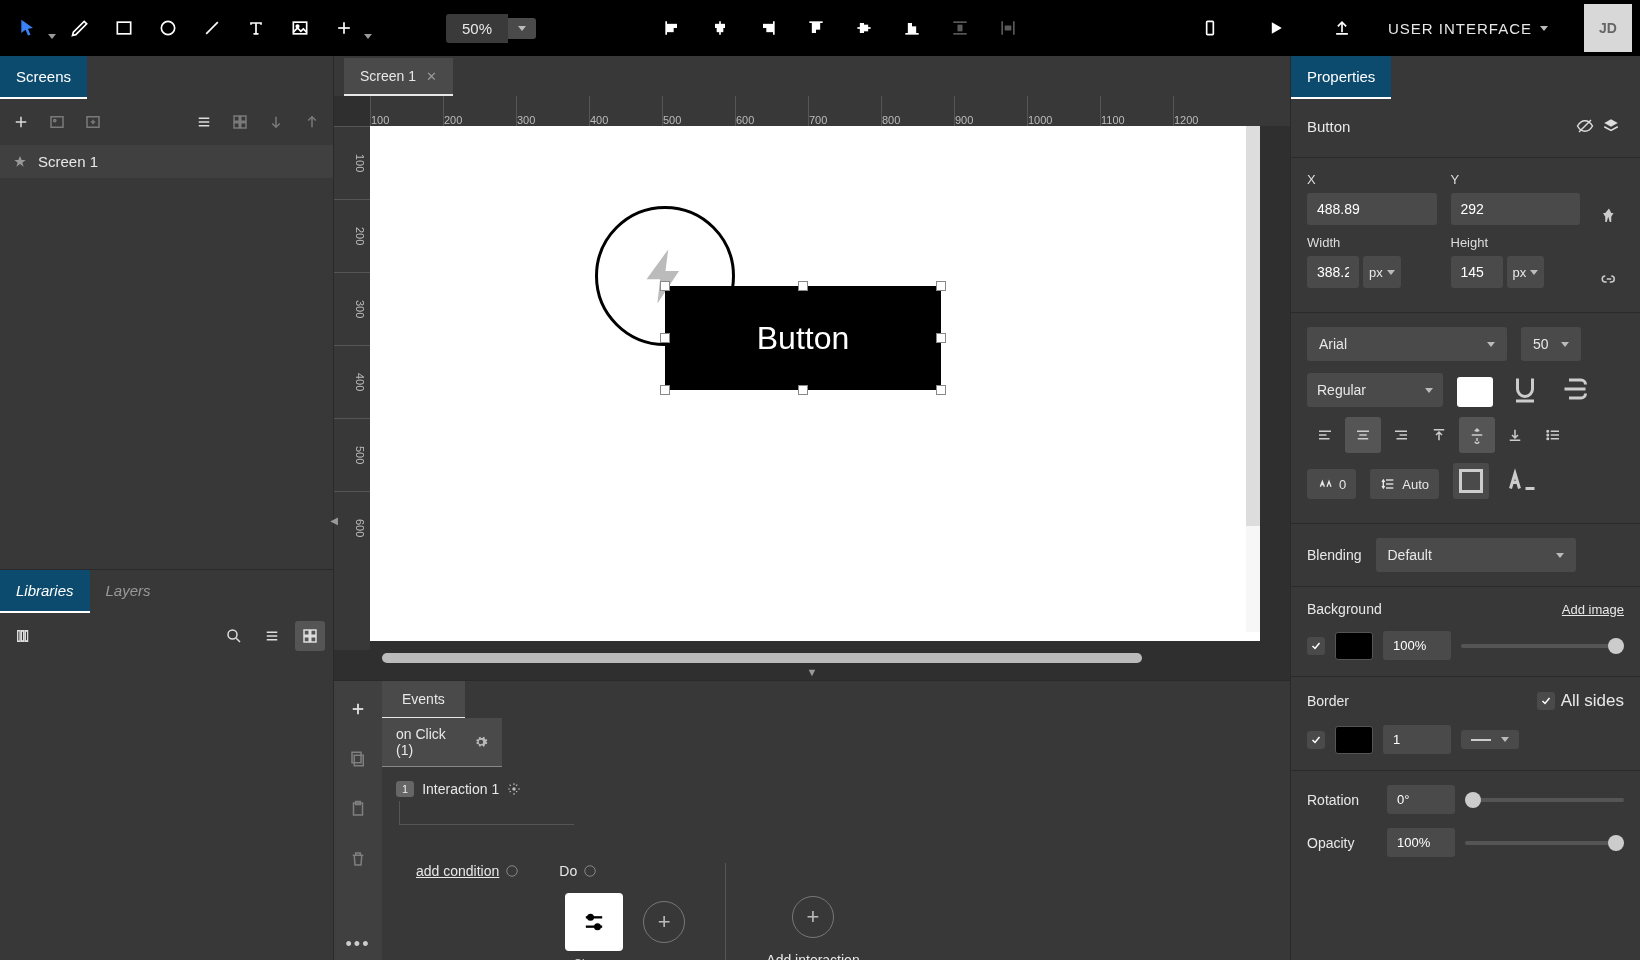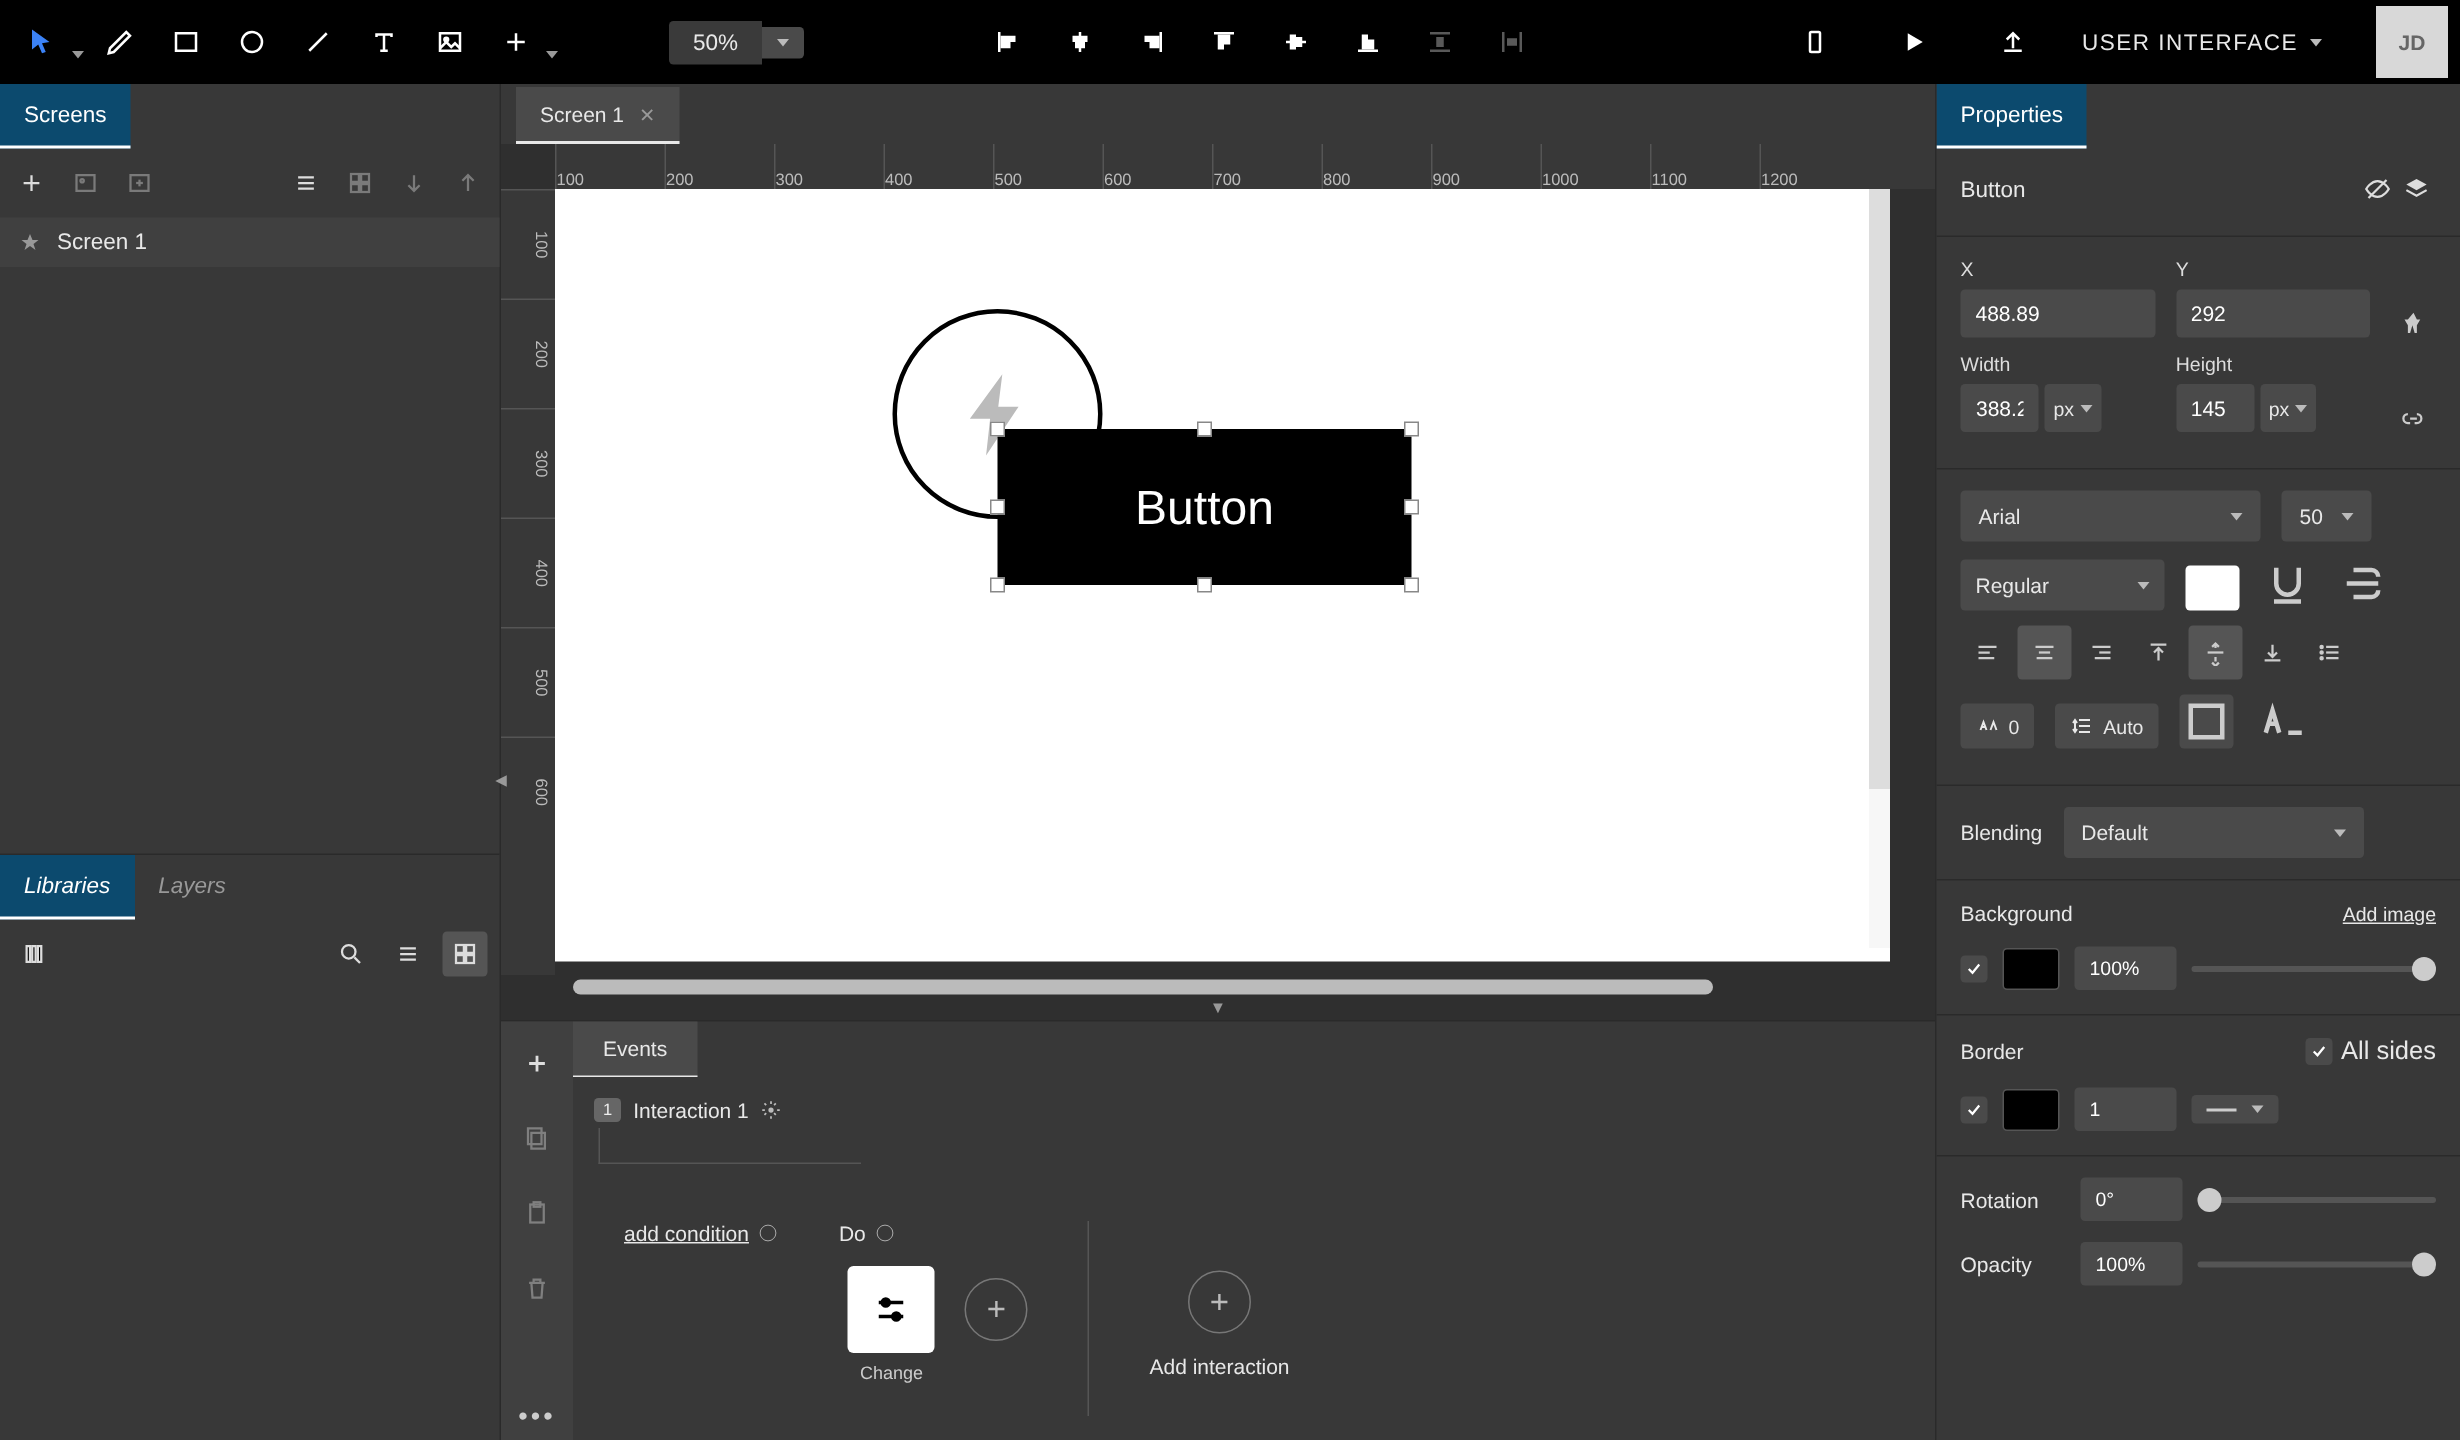--- a/index.html
+++ b/index.html
@@ -479,20 +479,28 @@
           </div>
         <div style="flex:1;"></div>
         <div class="mini-btn">
             <span class="dots-more">•••</span>
           </div>
       </div>
       <div class="events-main">
         <div class="events-tab-row">
           <div class="events-tab">Events</div>
         </div>
+        <div style="display:flex;">
+          <div class="trigger-row">
+            <span>on Click (1)</span>
+            <svg class="trigger-gear" viewBox="0 0 24 24" fill="currentColor">
+                <path d="M12 8a4 4 0 100 8 4 4 0 000-8zm9 4l2 1-1 3-2-1a8 8 0 01-2 2l1 2-3 1-1-2h-3l-1 2-3-1 1-2a8 8 0 01-2-2l-2 1-1-3 2-1v-1l-2-1 1-3 2 1a8 8 0 012-2l-1-2 3-1 1 2h3l1-2 3 1-1 2a8 8 0 012 2l2-1 1 3-2 1z"></path>
+              </svg>
+          </div>
+        </div>
         <div class="interaction-block">
           <div class="interaction-header">
             <span class="badge-num">1</span>
             <span>Interaction 1</span>
             <svg class="trigger-gear" viewBox="0 0 24 24" fill="#bbb">
                 <circle cx="12" cy="12" r="3"></circle>
                 <path d="M12 2v3m0 14v3m10-10h-3M5 12H2m15.5-7.5l-2 2m-9 9l-2 2m13 0l-2-2m-9-9l-2-2" stroke="#bbb" stroke-width="2"></path>
               </svg>
           </div>
           <div class="connector-line"></div>

